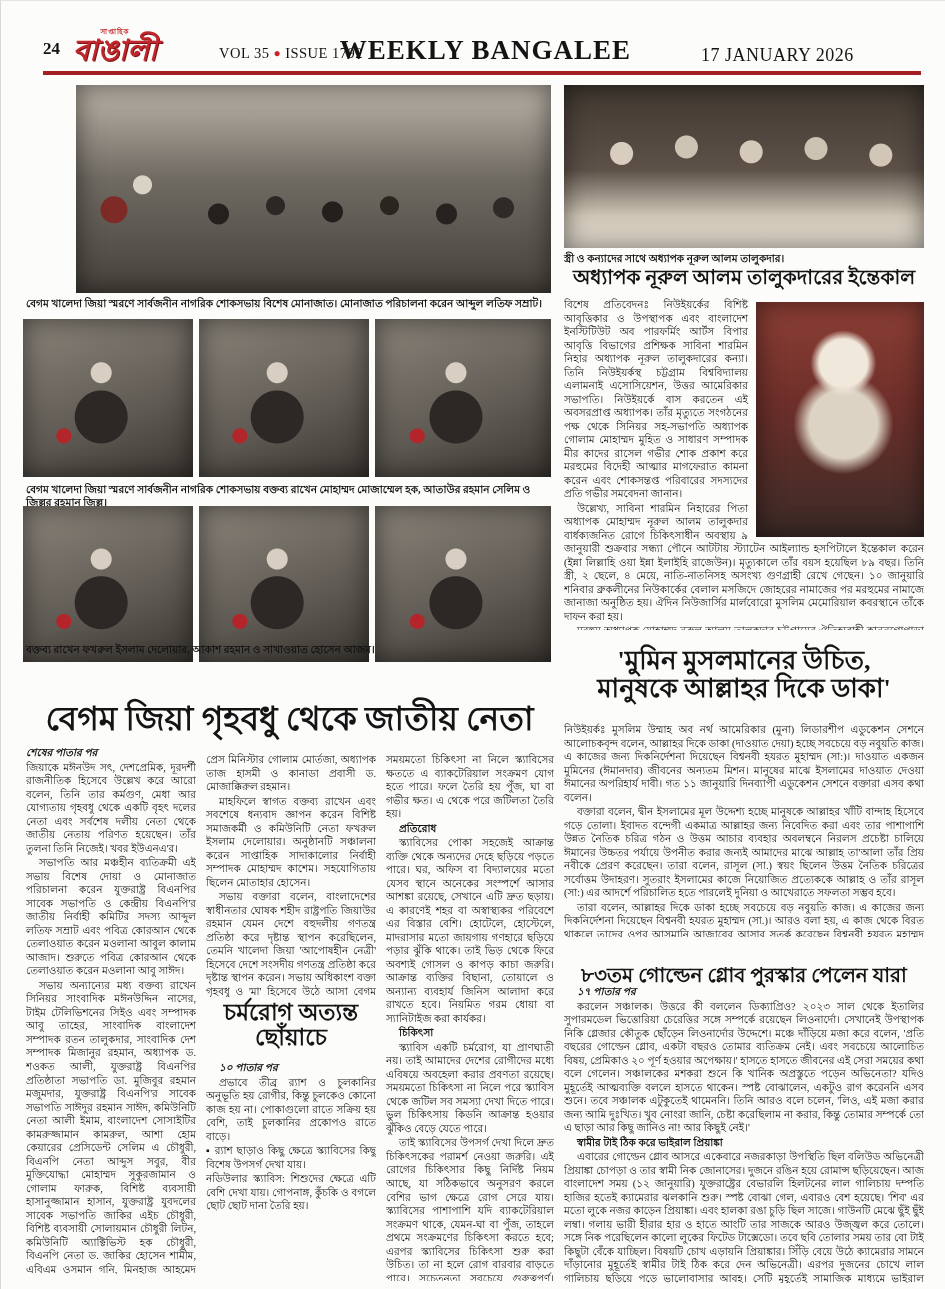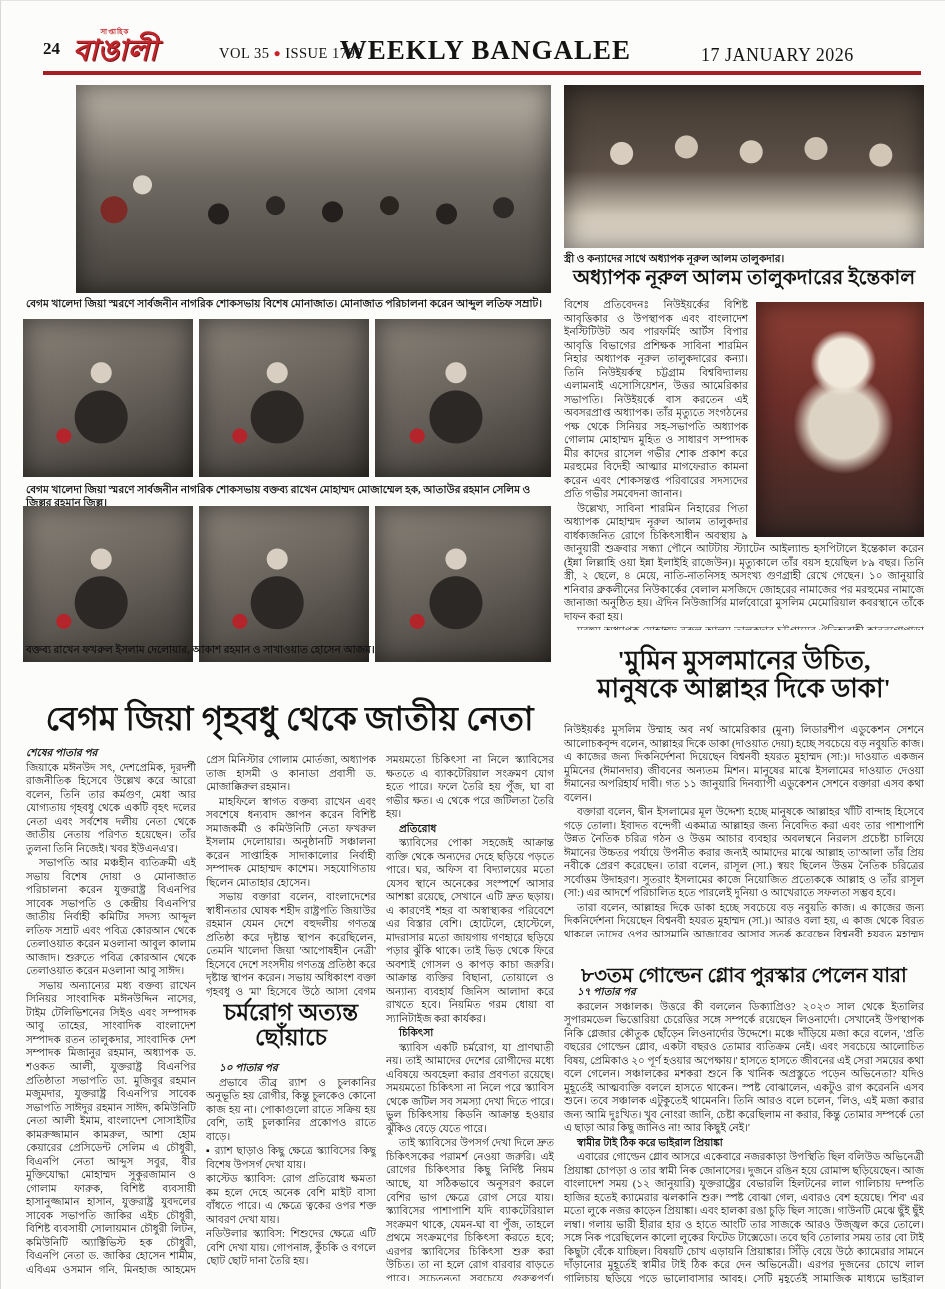--- a/index.html
+++ b/index.html
@@ -106,21 +106,20 @@
   </div>
 
   <div class="abs headline h-sm" style="left:205px;top:1000px;width:170px;">
     <div>চর্মরোগ অত্যন্ত</div>
     <div>ছোঁয়াচে</div>
   </div>
   <div class="abs body" style="left:205px;top:1060px;width:170px;height:220px;">
     <p class="continued">১০ পাতার পর</p>
     <p>প্রভাবে তীব্র র‍্যাশ ও চুলকানির অনুভূতি হয় রোগীর, কিন্তু চুলকেও কোনো কাজ হয় না। পোকাগুলো রাতে সক্রিয় হয় বেশি, তাই চুলকানির প্রকোপও রাতে বাড়ে।</p>
     <p class="lead">▪ র‍্যাশ ছাড়াও কিছু ক্ষেত্রে স্ক্যাবিসের কিছু বিশেষ উপসর্গ দেখা যায়।</p>
-    <p class="lead">কাস্টেড স্ক্যাবিস: রোগ প্রতিরোধ ক্ষমতা কম হলে দেহে অনেক বেশি মাইট বাসা বাঁধতে পারে। এ ক্ষেত্রে ত্বকের ওপর শক্ত আবরণ দেখা যায়।</p>
     <p class="lead">নডিউলার স্ক্যাবিস: শিশুদের ক্ষেত্রে এটি বেশি দেখা যায়। গোপনাঙ্গ, কুঁচকি ও বগলে ছোট ছোট দানা তৈরি হয়।</p>
   </div>
 
   <div class="abs body" style="left:385px;top:752px;width:168px;height:528px;">
     <p class="lead">সময়মতো চিকিৎসা না নিলে স্ক্যাবিসের ক্ষততে এ ব্যাকটেরিয়াল সংক্রমণ যোগ হতে পারে। ফলে তৈরি হয় পুঁজ, ঘা বা গভীর ক্ষত। এ থেকে পরে জটিলতা তৈরি হয়।</p>
     <p class="subhead">প্রতিরোধ</p>
     <p>স্ক্যাবিসের পোকা সহজেই আক্রান্ত ব্যক্তি থেকে অন্যদের দেহে ছড়িয়ে পড়তে পারে। ঘর, অফিস বা বিদ্যালয়ের মতো যেসব স্থানে অনেকের সংস্পর্শে আসার আশঙ্কা রয়েছে, সেখানে এটি দ্রুত ছড়ায়। এ কারণেই শহর বা অস্বাস্থ্যকর পরিবেশে এর বিস্তার বেশি। হোটেলে, হোস্টেলে, মাদরাসার মতো জায়গায় গণহারে ছড়িয়ে পড়ার ঝুঁকি থাকে। তাই ভিড় থেকে ফিরে অবশ্যই গোসল ও কাপড় কাচা জরুরি। আক্রান্ত ব্যক্তির বিছানা, তোয়ালে ও অন্যান্য ব্যবহার্য জিনিস আলাদা করে রাখতে হবে। নিয়মিত গরম ধোয়া বা স্যানিটাইজ করা কার্যকর।</p>
     <p class="subhead">চিকিৎসা</p>
     <p>স্ক্যাবিস একটি চর্মরোগ, যা প্রাণঘাতী নয়। তাই আমাদের দেশের রোগীদের মধ্যে এবিষয়ে অবহেলা করার প্রবণতা রয়েছে। সময়মতো চিকিৎসা না নিলে পরে স্ক্যাবিস থেকে জটিল সব সমস্যা দেখা দিতে পারে। ভুল চিকিৎসায় কিডনি আক্রান্ত হওয়ার ঝুঁকিও বেড়ে যেতে পারে।</p>
     <p>তাই স্ক্যাবিসের উপসর্গ দেখা দিলে দ্রুত চিকিৎসকের পরামর্শ নেওয়া জরুরি। এই রোগের চিকিৎসার কিছু নির্দিষ্ট নিয়ম আছে, যা সঠিকভাবে অনুসরণ করলে বেশির ভাগ ক্ষেত্রে রোগ সেরে যায়। স্ক্যাবিসের পাশাপাশি যদি ব্যাকটেরিয়াল সংক্রমণ থাকে, যেমন-ঘা বা পুঁজ, তাহলে প্রথমে সংক্রমণের চিকিৎসা করতে হবে; এরপর স্ক্যাবিসের চিকিৎসা শুরু করা উচিত। তা না হলে রোগ বারবার বাড়তে পারে। সচেতনতা সবচেয়ে গুরুত্বপূর্ণ। স্ক্যাবিস মোকাবেলায় জনসাধারণ পর্যায়ে আরও প্রচারণা ও সচেতনতা জরুরি। স্ক্যাবিসের প্রকোপ কমাতে সব রোগীকে নিতে হবে সঠিক চিকিৎসা। ভুল চিকিৎসা নেওয়া থেকে বিরত থাকতে হবে। সচেতন থাকুন, সুস্থ থাকুন।</p>

